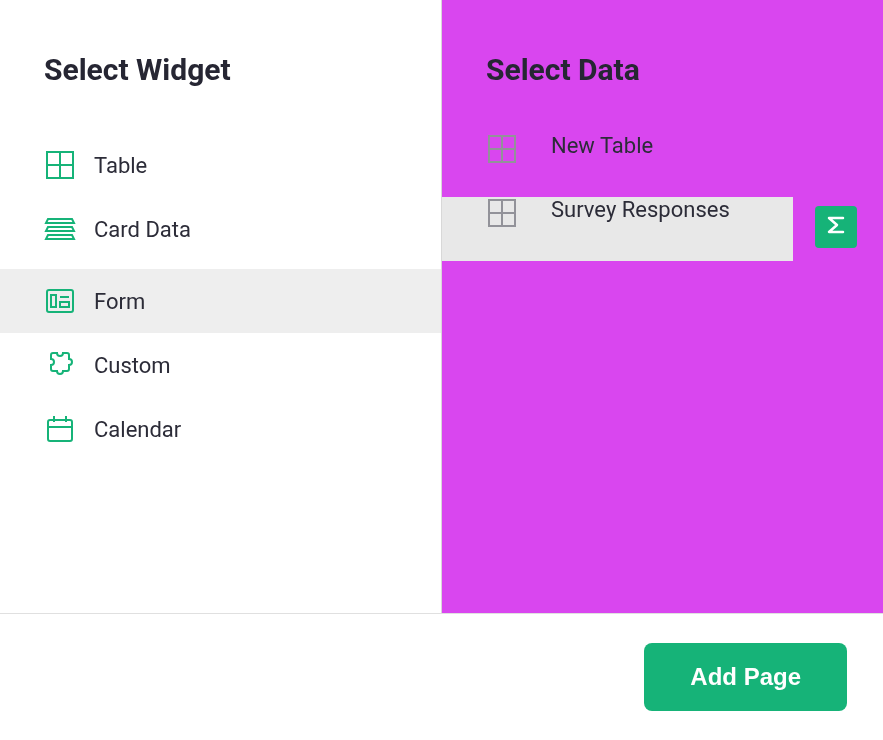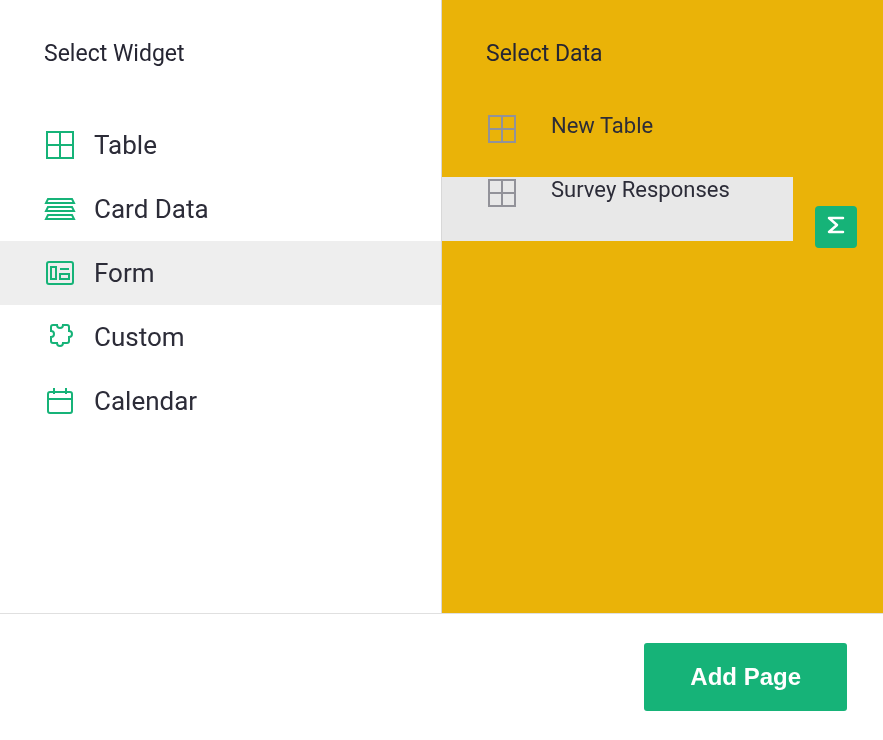--- a/index.html
+++ b/index.html
@@ -22,43 +22,45 @@
       border-bottom: 1px solid #e0e0e0;
     }
     .left-panel {
       width: 442px;
       background: #fff;
       border-right: 1px solid #d8d8d8;
       padding-top: 40px;
     }
     .right-panel {
       flex: 1;
-      background: #eab308;
+      background: #d946ef;
       padding-top: 40px;
       position: relative;
     }
     .panel-title {
-      font-size: 23px;
-      font-weight: 400;
+      font-size: 30px;
+      font-weight: 700;
       color: #262633;
       padding: 0 0 46px 44px;
+      margin-top: 12px;
     }
     .item {
       display: flex;
       align-items: center;
       height: 64px;
       padding-left: 44px;
       cursor: pointer;
       gap: 18px;
     }
     .item.selected {
       background: #eeeeee;
+      margin-top: 8px;
     }
     .item-label {
-      font-size: 26px;
+      font-size: 22px;
       color: #2c2c38;
     }
     .right-item {
       display: flex;
       align-items: flex-start;
       height: 64px;
       padding-left: 44px;
       gap: 33px;
       cursor: pointer;
     }
@@ -103,21 +105,21 @@
       padding-right: 36px;
       background: #fff;
     }
     .add-page-btn {
       background: #16b378;
       color: #fff;
       border: none;
       font-size: 24px;
       font-weight: 700;
       padding: 20px 46px;
-      border-radius: 3px;
+      border-radius: 8px;
       cursor: pointer;
     }
     .right-list {
       margin-right: 90px;
     }
   </style>
 </head>
 <body>
 
 <div class="main-area">

